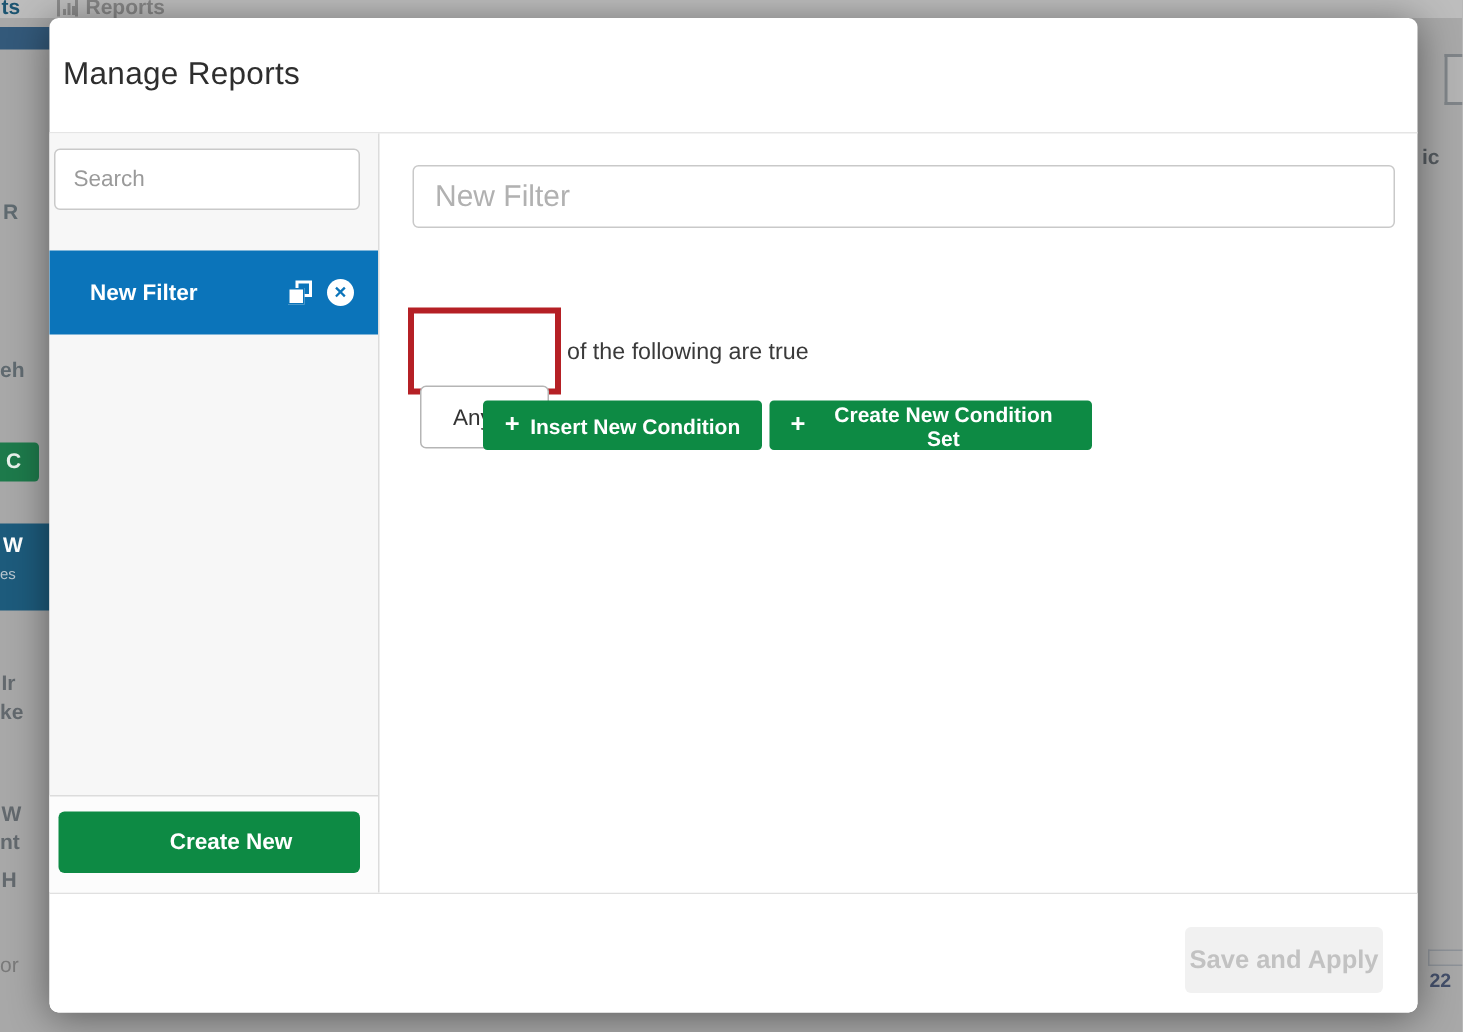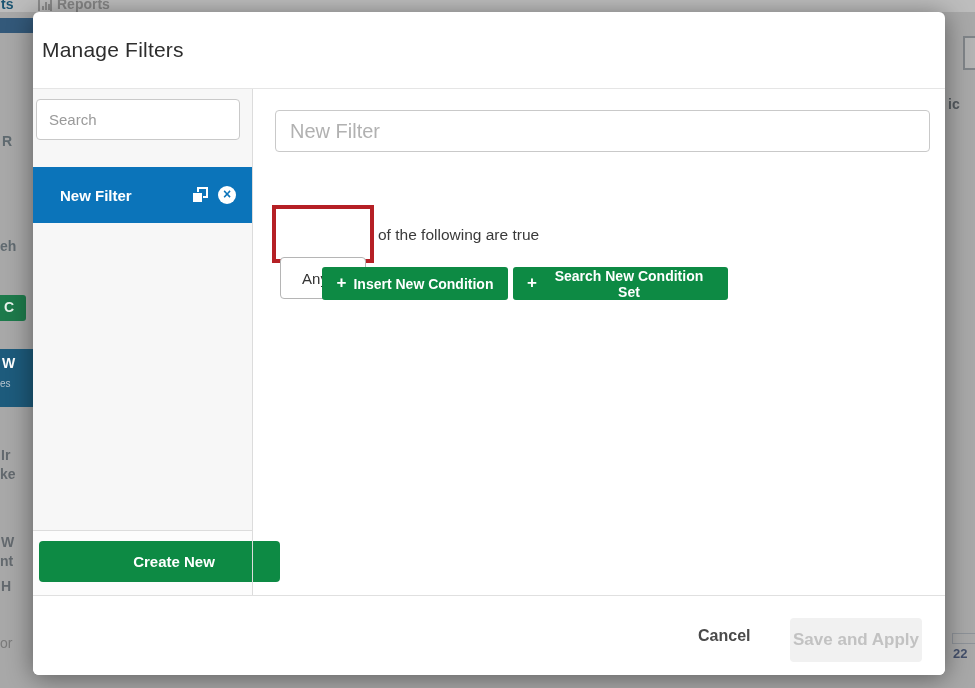--- a/index.html
+++ b/index.html
@@ -68,21 +68,21 @@
   .copy-icon { position:relative; width:16px; height:16px; margin-right:10px; }
   .copy-icon .back { position:absolute; top:0; right:0; width:11px; height:11px;
     border:2px solid #fff; background:transparent; }
   .copy-icon .front { position:absolute; bottom:0; left:0; width:11px; height:11px;
     background:#fff; border:1px solid #0b74ba; }
   .close-icon { width:18px; height:18px; border-radius:50%; background:#fff; color:#0b74ba;
     font-size:14px; font-weight:bold; line-height:17px; text-align:center; cursor:pointer; }
 
   .create-area { position:absolute; left:0; top:441px; width:219px; height:65px;
     background:#fcfcfc; border-top:1px solid #dcdcdc; }
-  .create-btn { position:absolute; left:6px; top:10px; width:241px; height:41px;
+  .create-btn { position:absolute; left:6px; top:10px; width:201px; height:41px;
     background:#0d8a44; border:none; border-radius:4px; color:#fff; font-size:15px;
     font-weight:bold; cursor:pointer; font-family:"Liberation Sans", sans-serif;padding-left:29px; }
 
   
   .name-input { position:absolute; left:242px; top:98px; width:655px; height:42px;
     border:1px solid #c9c9c9; border-radius:4px; font-size:20px; color:#333;
     padding:0 14px; outline:none; font-family:"Liberation Sans", sans-serif; }
   .name-input::placeholder { color:#b1b1b1; }
   .intro-text { position:absolute; left:244px; top:171px; font-size:15px; color:#8f8f8f; }
 
@@ -145,21 +145,21 @@
     <span class="frag lf9">H</span>
     <span class="frag lf10">or</span>
 
     <div class="rt-box"></div>
     <span class="rt-text">ic</span>
     <div class="rb-box"></div>
     <span class="rb-text">22</span>
   </div>
 
   <div class="modal">
-    <div class="modal-title">Manage Filters</div>
+    <div class="modal-title">Manage Reports</div>
     <div class="body-line"></div>
 
     <div class="sidebar">
       <input class="search-input" type="text" placeholder="Search" style="">
       <div class="filter-row">
         <span class="filter-row-label">New Filter</span>
         <span class="copy-icon">
           <span class="back"></span>
             <span class="front"></span>
         </span>
@@ -179,22 +179,21 @@
       <span class="chevron-down"></span>
     </div>
     <div class="operator-caption">of the following are true</div>
 
     <button class="green-btn btn-insert-cond">
       <span class="plus-glyph">+</span>
       <span>Insert New Condition</span>
     </button>
     <button class="green-btn btn-insert-set">
       <span class="plus-glyph">+</span>
-      <span>Search New Condition Set</span>
+      <span>Create New Condition Set</span>
     </button>
 
     <div class="footer">
-      <button class="cancel-btn">Cancel</button>
       <button class="save-btn" disabled="">Save and Apply</button>
     </div>
   </div>
 
 </div>
 
 </body></html>

